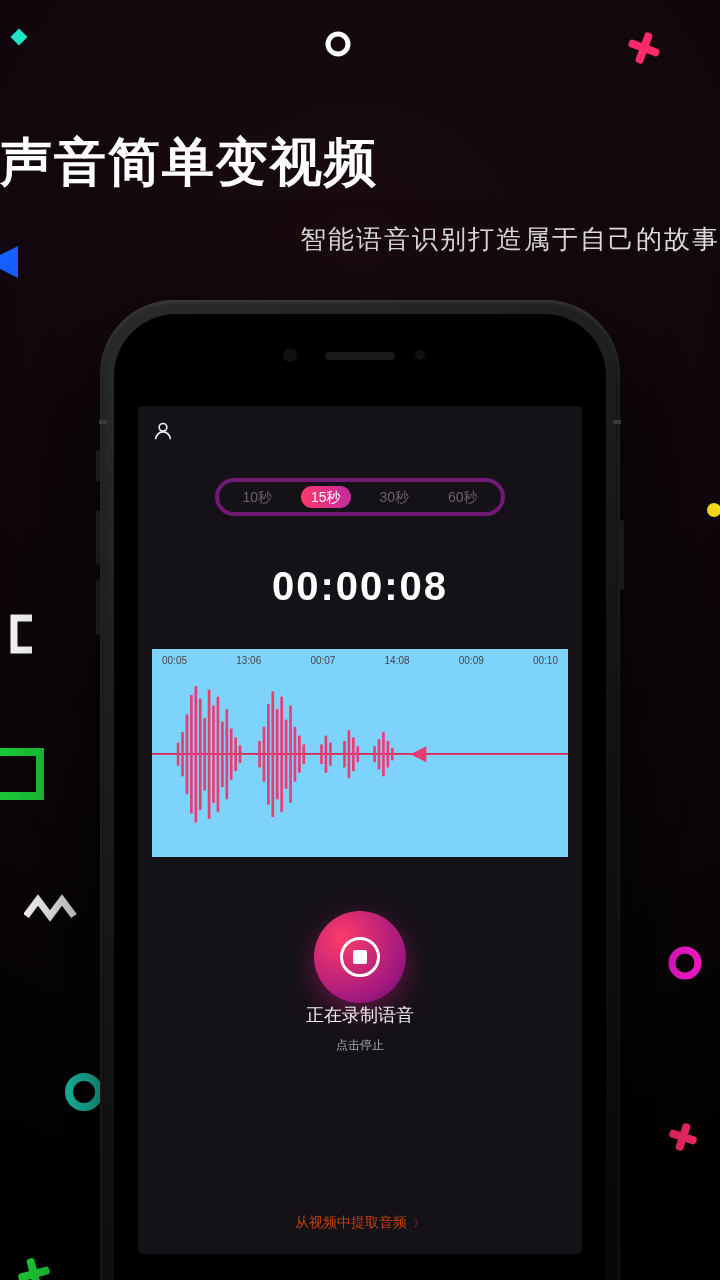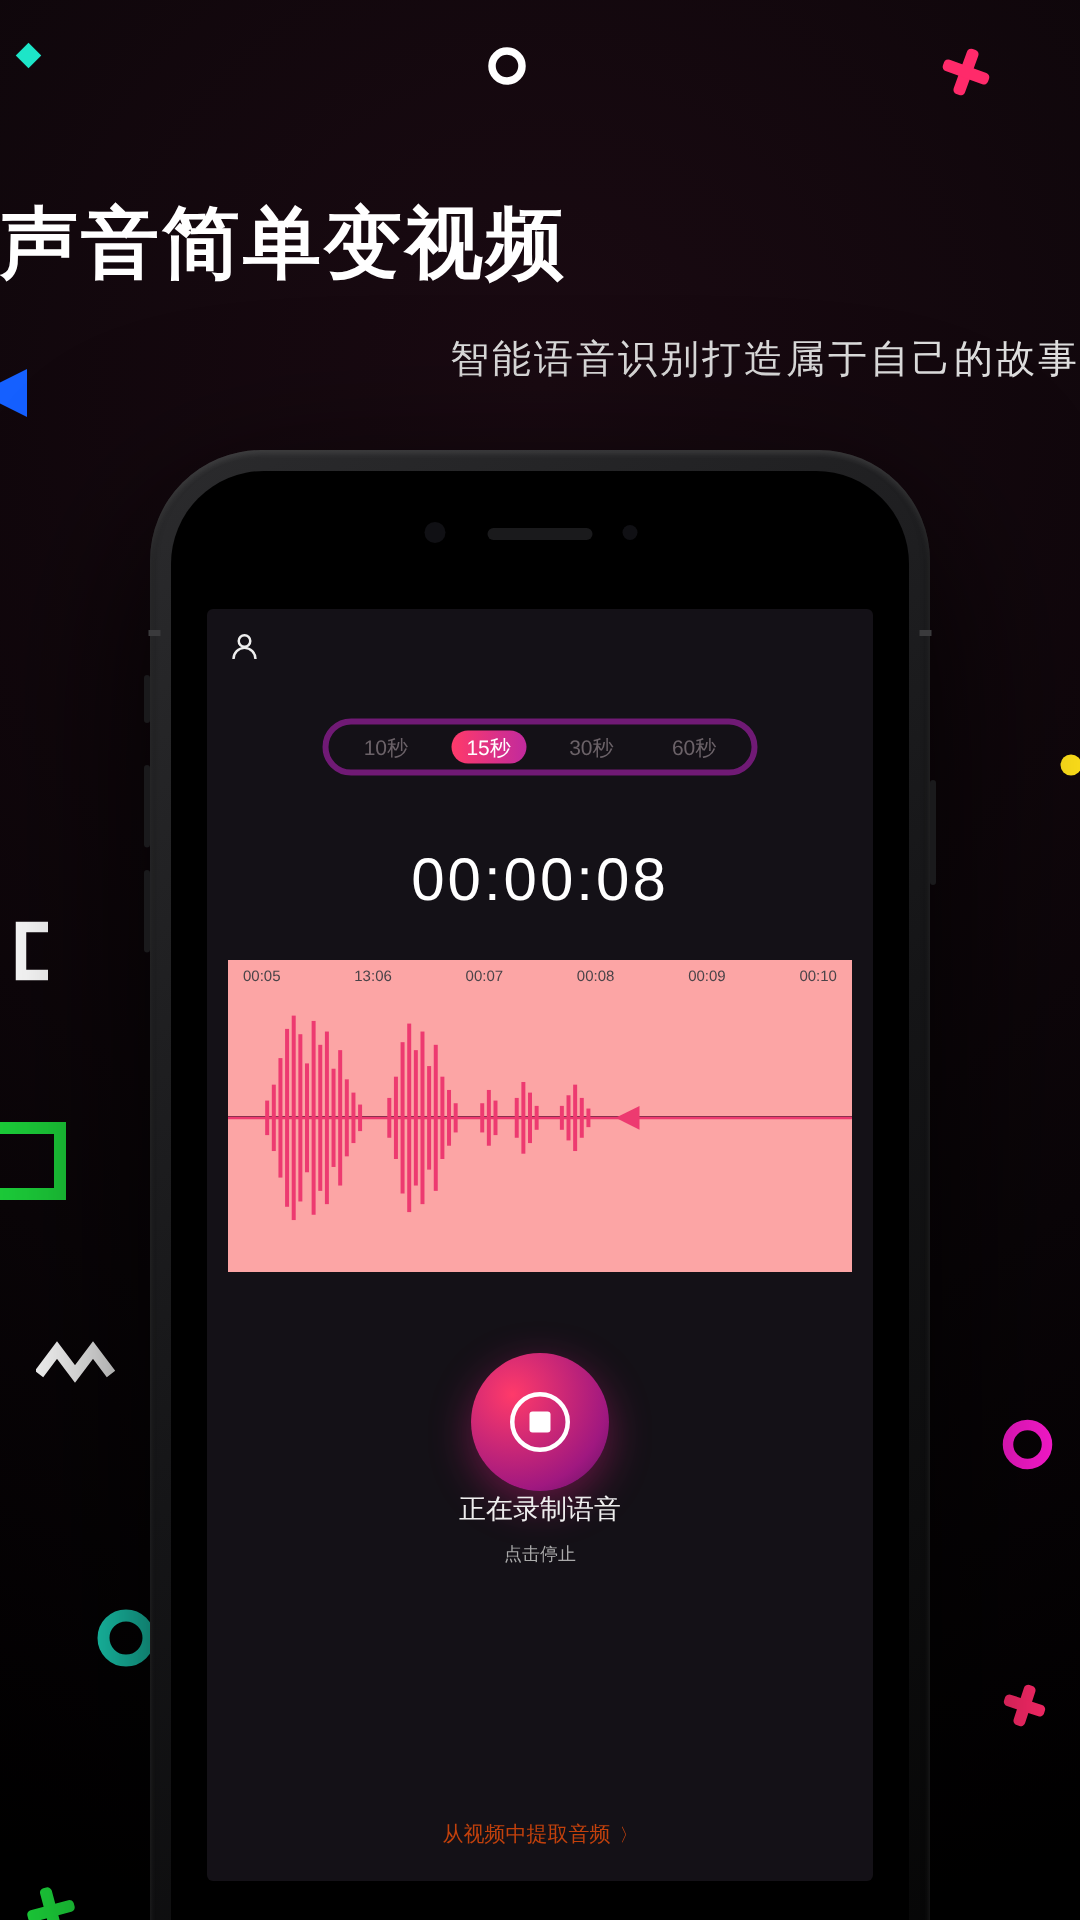--- a/index.html
+++ b/index.html
@@ -44,23 +44,23 @@
 .battery-fill{height:100%;width:42%;background:#fff}
 
 
 .app{padding:14px 14px 0}
 .profile-ic{width:22px;height:22px;color:#eee}
 
 .duration-pills{margin:32px auto 0;width:290px;height:38px;border:4px solid #701a75;border-radius:19px;display:flex;align-items:center;justify-content:space-around;padding:0 4px}
 .pill{color:#6b6268;font-size:14px;padding:4px 10px;border-radius:14px;line-height:1}
 .pill.active{background:linear-gradient(90deg,#ff3a6a 0%,#c12a9d 100%);color:#fff}
 
-.timer{margin-top:48px;text-align:center;color:#fff;font-size:40px;font-weight:400;letter-spacing:2px}
-
-.wave-block{margin-top:30px;height:208px;background:#fca5a5;position:relative}
+.timer{margin-top:48px;text-align:center;color:#fff;font-size:40px;font-weight:700;letter-spacing:2px}
+
+.wave-block{margin-top:40px;height:208px;background:#7dd3fc;position:relative}
 .wave-ticks{display:flex;justify-content:space-between;padding:6px 10px 0;color:#4a4348;font-size:10px}
 .wave-mid{position:absolute;top:50%;left:0;right:0;height:1px;background:#2a252a}
 .wave-svg{position:absolute;top:30px;left:0;right:0;bottom:10px}
 
 .record-area{margin-top:54px;text-align:center}
 .record-btn{width:92px;height:92px;margin:0 auto;border-radius:50%;background:radial-gradient(circle at 30% 30%,#ff3a6a 0%,#a01880 70%,#5a1260 100%);display:flex;align-items:center;justify-content:center;box-shadow:0 8px 28px rgba(200,30,120,.45)}
 .record-inner{width:40px;height:40px;border-radius:50%;border:3px solid #fff;display:flex;align-items:center;justify-content:center}
 .record-sq{width:14px;height:14px;background:#fff;border-radius:2px}
 .record-label{color:#eee;font-size:18px}
 .record-hint{margin-top:10px;color:#aaa;font-size:12px}
@@ -174,21 +174,21 @@
             <span class="pill">60秒</span>
           </div>
 
           <div class="timer">00:00:08</div>
 
           <div class="wave-block">
             <div class="wave-ticks">
               <span>00:05</span>
               <span>13:06</span>
               <span>00:07</span>
-              <span>00:08</span>
+              <span>14:08</span>
               <span>00:09</span>
               <span>00:10</span>
             </div>
             <div class="wave-mid"></div>
             <svg class="wave-svg" viewBox="0 0 470 170" preserveAspectRatio="none">
               <line x1="0" y1="85" x2="470" y2="85" stroke="#ed3a70" stroke-width="2"></line>
               <g fill="#ed3a70">
 
                 <rect x="28" y="72" width="3" height="26"></rect>
                   <rect x="33" y="60" width="3" height="50"></rect>

